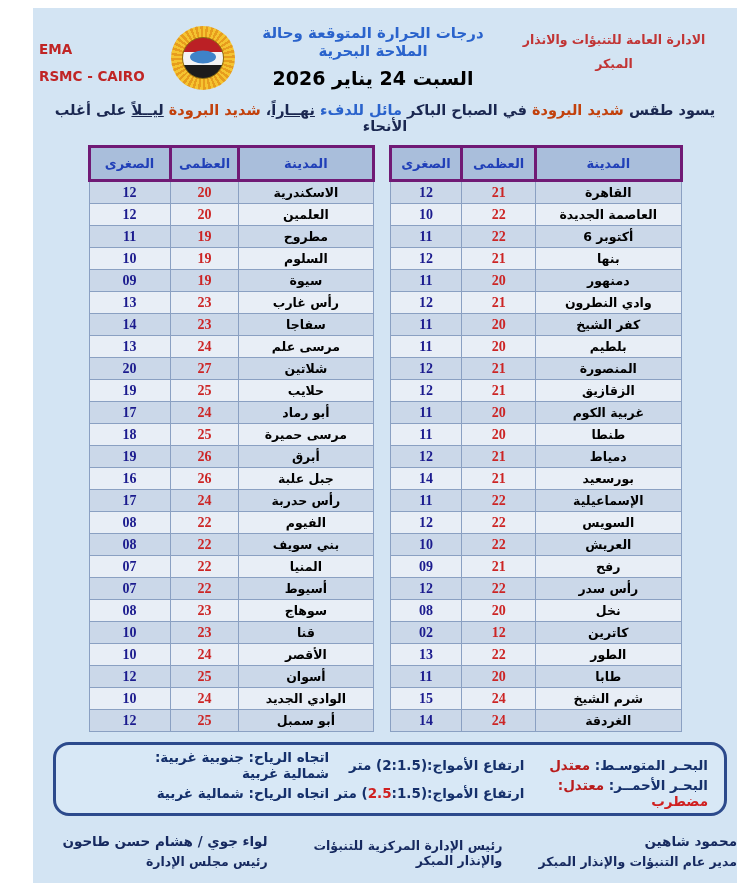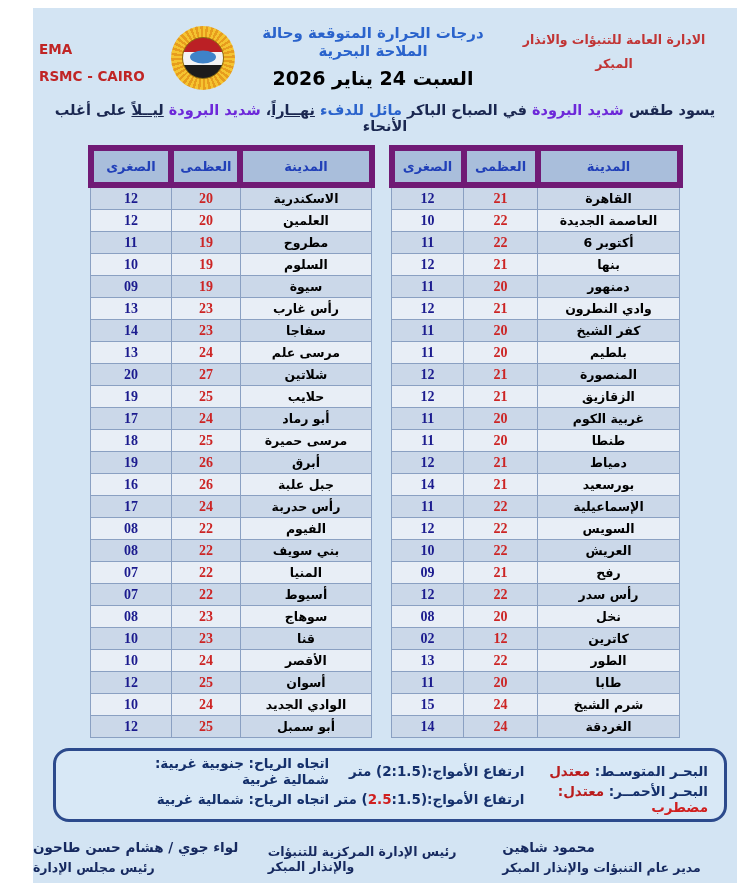--- a/index.html
+++ b/index.html
@@ -23,49 +23,49 @@
   .logo-inner{position:absolute; inset:11px; border-radius:50%; overflow:hidden;
         border:1px solid #8a6a10;
         background:linear-gradient(180deg,#bb2025 0 34%,#f3f3f3 34% 67%,#1c1c1c 67% 100%);}
   .logo-cloud{position:absolute; left:50%; top:47%; transform:translate(-50%,-50%);
         width:26px; height:13px; border-radius:50%; background:#3f83c9;}
   .ema{width:132px; color:#c02525; font-weight:bold;
        font-size:13.5px; line-height:2.0; padding-top:16px; direction:ltr;}
   
   .summary{text-align:center; margin-top:12px; font-size:14.5px; font-weight:bold;
            color:#1a2750; letter-spacing:0;}
-  .summary .red{color:#6d28d9;}
+  .summary .red{color:#c2410c;}
   .summary .blue{color:#2a63cc;}
   .summary .ul{text-decoration:underline;}
   
   .tables{display:flex; justify-content:center; gap:14px; margin-top:11px;}
   table.temps{border-collapse:collapse; border:1px solid #7e93b5;}
   .temps th{background:#a9bedb; color:#2140b8; font-size:13px; font-weight:bold;
-            height:31px; border:6px solid #701a75; padding:0 0;}
+            height:31px; border:3px solid #701a75; padding:0 0;}
   .temps td{height:21px; border:1px solid #8aa0c2; text-align:center;
             font-weight:bold; padding:0 2px;}
   .temps tbody tr:nth-of-type(odd) td{background:#cbd8e9;}
   .temps tbody tr:nth-of-type(even) td{background:#e8eef6;}
   td.city{color:#000; font-size:12.5px;}
   td.max{color:#cc2525; font-size:14px; font-family:"Liberation Serif", serif;}
   td.min{color:#1b1b8e; font-size:14px; font-family:"Liberation Serif", serif;}
   .t-right{width:294px;} .t-left{width:287px;}
   .t-right .city{width:152px;} .t-right .max{width:72px;} .t-right .min{width:70px;}
   .t-left  .city{width:140px;} .t-left  .max{width:66px;} .t-left  .min{width:81px;}
   
   .marine{margin:10px 10px 0 20px; border:3px solid #2c4a8c; border-radius:16px;
           background:#d8e8f6; padding:6px 16px;}
   .m-row{display:flex; align-items:center; height:28px; font-size:13.5px;
          font-weight:bold; color:#15306b;}
   .m-sea{width:31%;} .m-waves{width:33%;} .m-wind{width:36%;margin-left:44px;}
   .state-blue{color:#b91c1c;} .state-red{color:#d02020;}
   .ltr{direction:ltr; unicode-bidi:isolate;}
   
   .footer{display:flex; margin-top:17px;}
-  .sig{flex:1; text-align:left; color:#16295f; font-weight:bold;}
+  .sig{flex:1; text-align:right; color:#16295f; font-weight:bold;}
   .sig .name{font-size:13.5px;}
   .sig .role{font-size:12.5px; margin-top:5px;}
 </style>
 </head>
 <body>
 
 <div class="panel">
 
   <div class="hdr">
     <div class="org">

